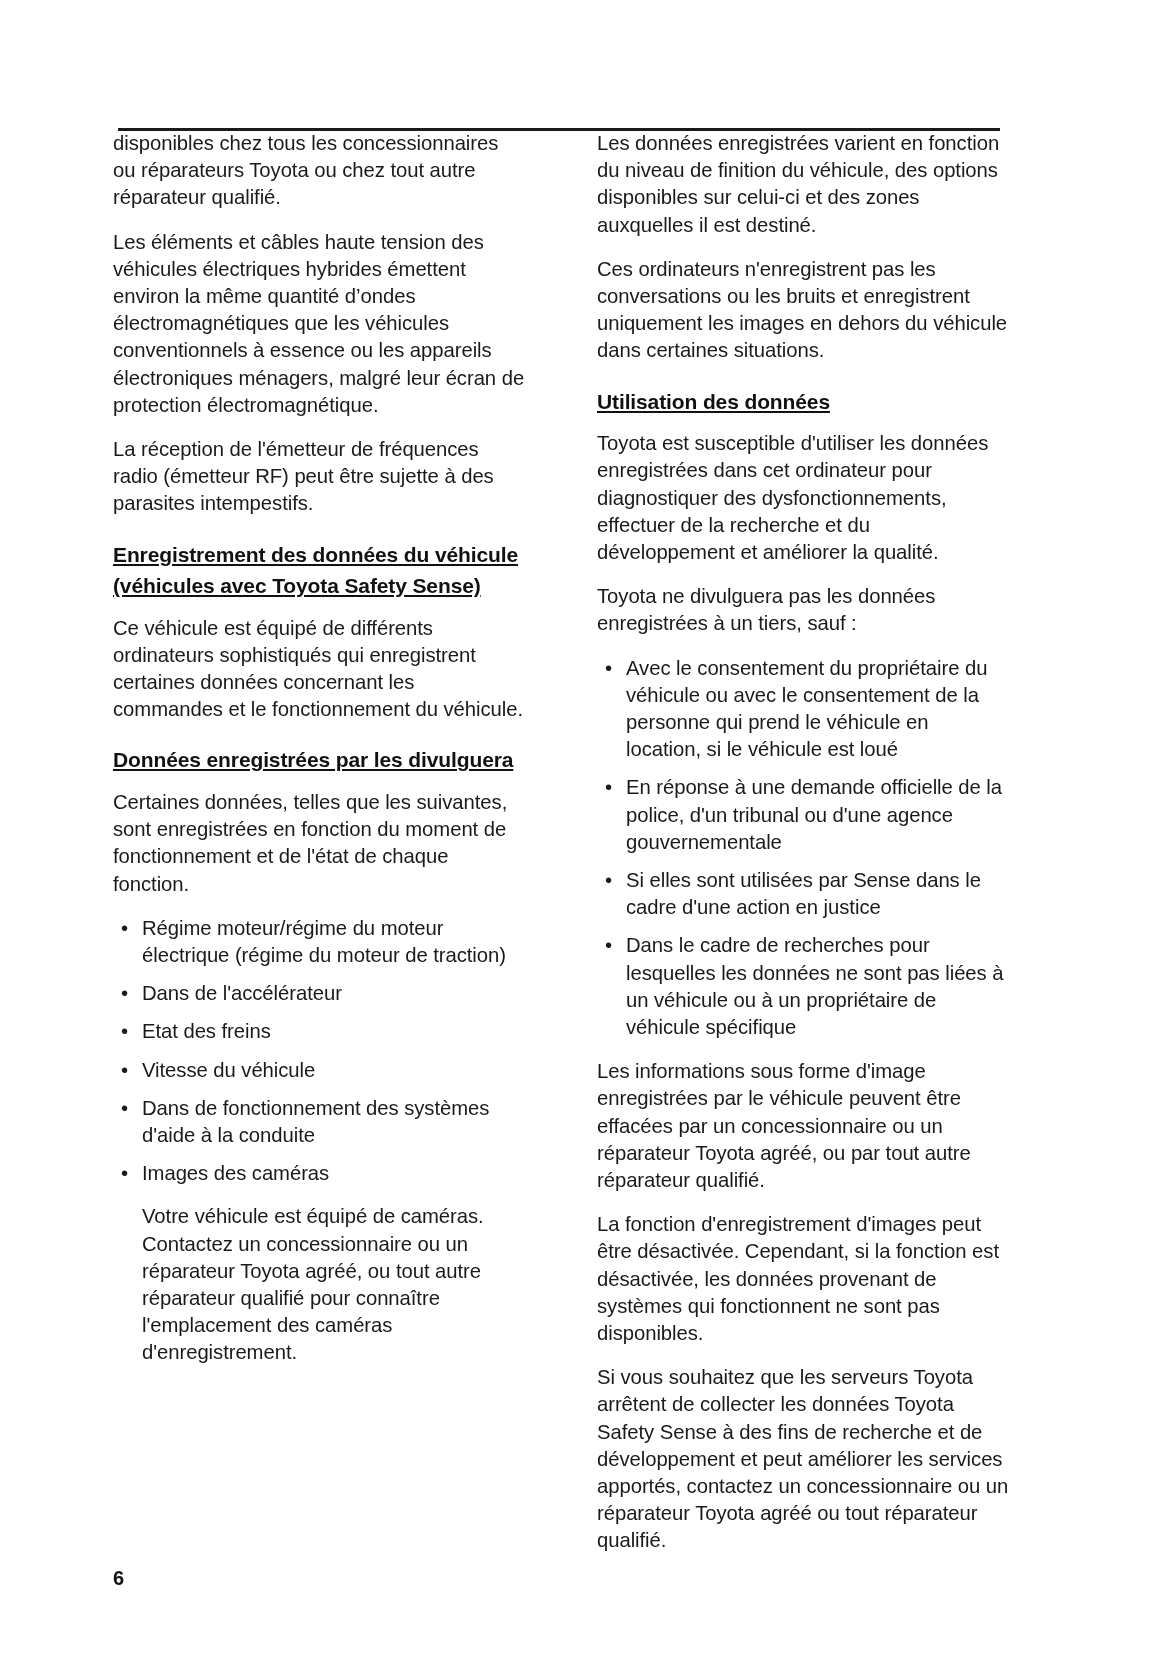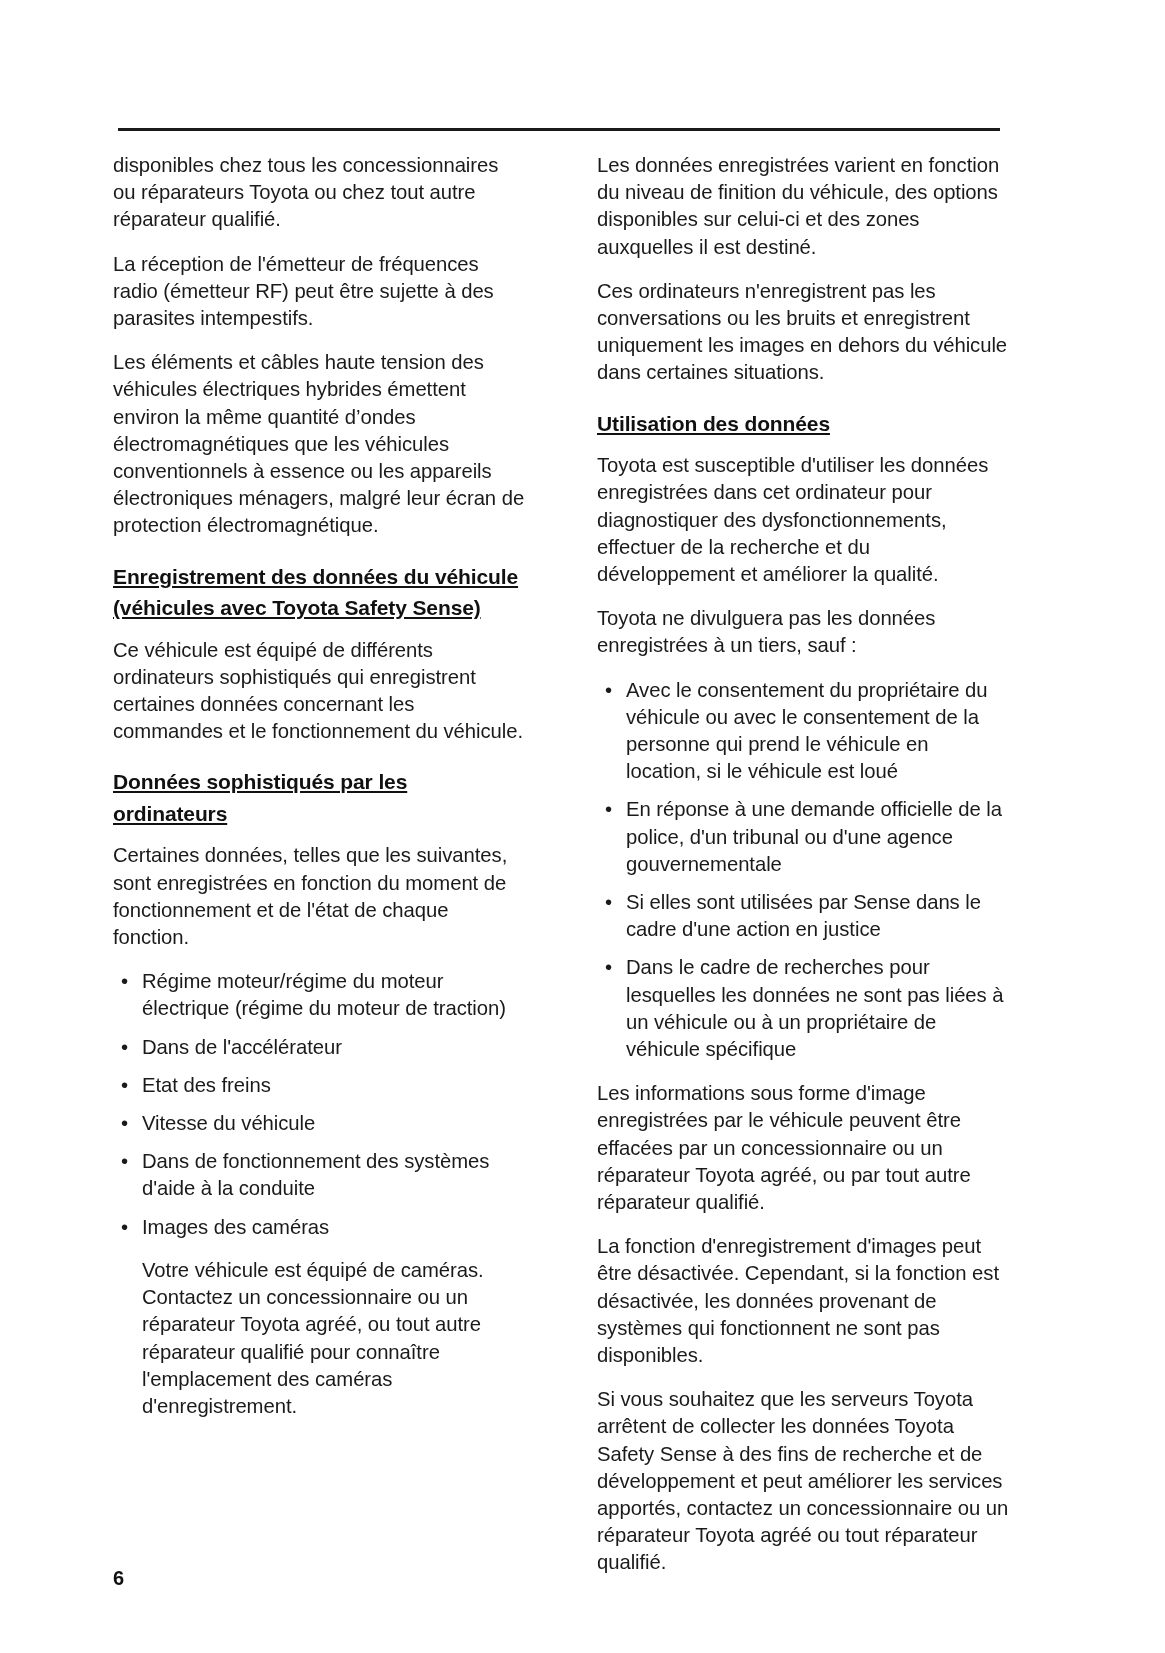--- a/index.html
+++ b/index.html
@@ -27,21 +27,21 @@
     position: absolute;
     left: 118px;
     top: 128px;
     width: 882px;
     height: 3px;
     background: #1a1a1a;
   }
   .columns {
     position: absolute;
     left: 113px;
-    top: 152px;
+    top: 130px;
     width: 895px;
     display: flex;
     gap: 72px;
   }
   .col {
     width: 412px;
     flex: 0 0 412px;
   }
   p.body, .bullet-text, .sub-text {
     font-size: 20.3px;
@@ -107,25 +107,25 @@
 </head>
 <body>
 
 <div class="page">
 
   <div class="header-rule"></div>
 
   <div class="columns">
     <div class="col" id="left-col">
         <p class="body">disponibles chez tous les concessionnaires ou réparateurs Toyota ou chez tout autre réparateur qualifié.</p>
+        <p class="body">Les éléments et câbles haute tension des véhicules électriques hybrides émettent environ la même quantité d’ondes électromagnétiques que les véhicules conventionnels à essence ou les appareils électroniques ménagers, malgré leur écran de protection électromagnétique.</p>
         <p class="body">La réception de l'émetteur de fréquences radio (émetteur RF) peut être sujette à des parasites intempestifs.</p>
-        <p class="body">Les éléments et câbles haute tension des véhicules électriques hybrides émettent environ la même quantité d’ondes électromagnétiques que les véhicules conventionnels à essence ou les appareils électroniques ménagers, malgré leur écran de protection électromagnétique.</p>
         <h2 class="heading">Enregistrement des données du véhicule (véhicules avec Toyota Safety Sense)</h2>
         <p class="body">Ce véhicule est équipé de différents ordinateurs sophistiqués qui enregistrent certaines données concernant les commandes et le fonctionnement du véhicule.</p>
-        <h2 class="heading">Données sophistiqués par les ordinateurs</h2>
+        <h2 class="heading">Données enregistrées par les divulguera</h2>
         <p class="body">Certaines données, telles que les suivantes, sont enregistrées en fonction du moment de fonctionnement et de l'état de chaque fonction.</p>
         <ul class="bullets">
           <li class="bullet-item"><span class="bullet-marker">•</span><span class="bullet-text">Régime moteur/régime du moteur électrique (régime du moteur de traction)</span></li>
           <li class="bullet-item"><span class="bullet-marker">•</span><span class="bullet-text">Dans de l'accélérateur</span></li>
           <li class="bullet-item"><span class="bullet-marker">•</span><span class="bullet-text">Etat des freins</span></li>
           <li class="bullet-item"><span class="bullet-marker">•</span><span class="bullet-text">Vitesse du véhicule</span></li>
           <li class="bullet-item"><span class="bullet-marker">•</span><span class="bullet-text">Dans de fonctionnement des systèmes d'aide à la conduite</span></li>
           <li class="bullet-item"><span class="bullet-marker">•</span><span class="bullet-text">Images des caméras</span><span class="sub-text">Votre véhicule est équipé de caméras. Contactez un concessionnaire ou un réparateur Toyota agréé, ou tout autre réparateur qualifié pour connaître l'emplacement des caméras d'enregistrement.</span></li>
         </ul>
       </div>

